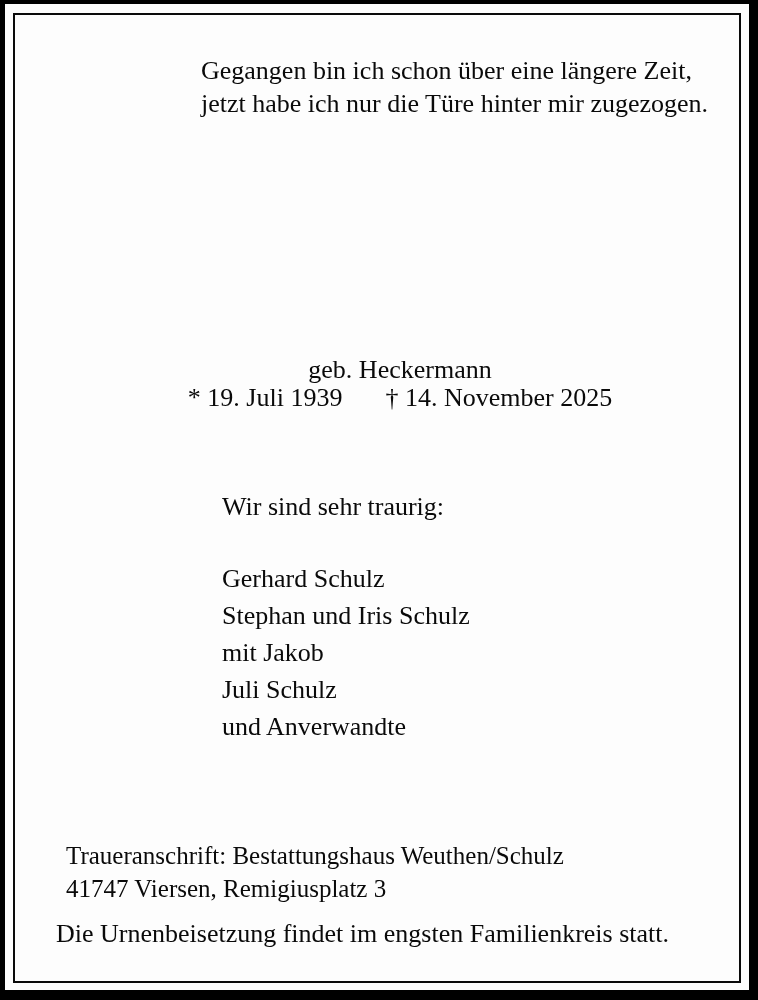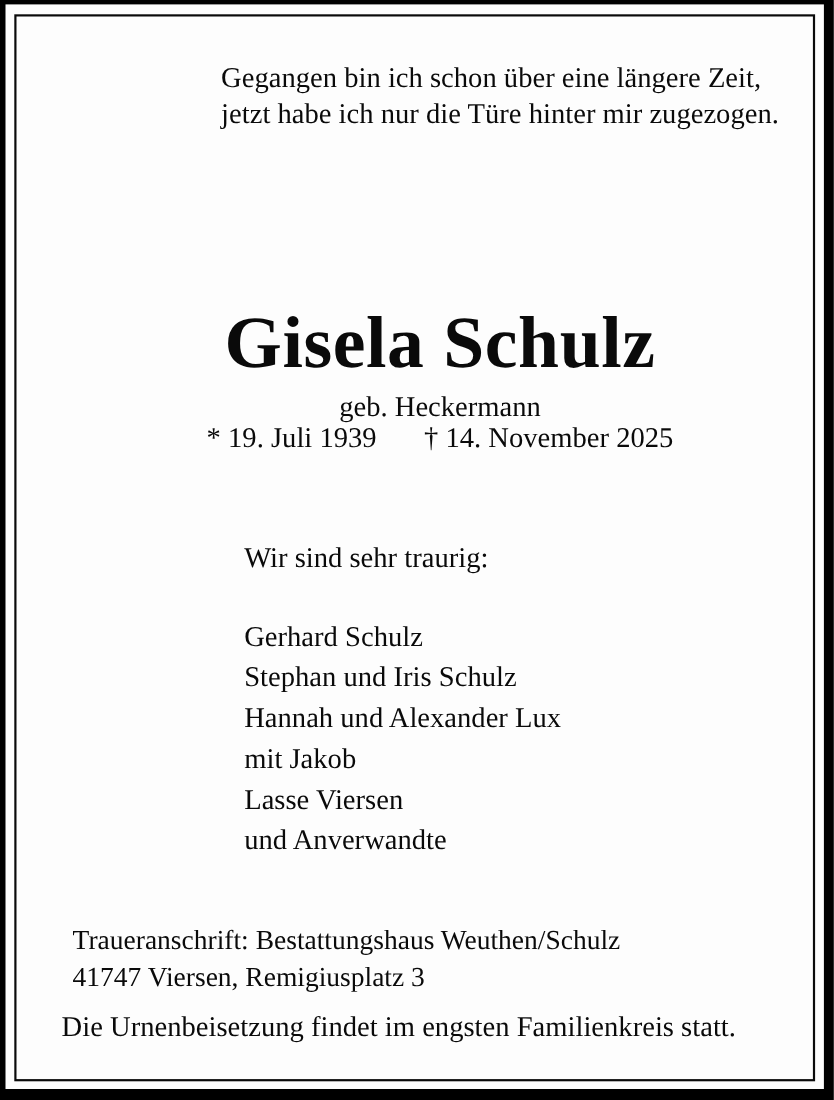--- a/index.html
+++ b/index.html
@@ -121,37 +121,35 @@
 <div class="page">
   <div class="frame">
     <div class="content">
 
       <div class="epigraph">
         <div>Gegangen bin ich schon über eine längere Zeit,</div>
         <div>jetzt habe ich nur die Türe hinter mir zugezogen.</div>
       </div>
 
 
-      <div class="centered deceased-name">Gisela Schulz</div>
 
       <div class="centered maiden-name">geb. Heckermann</div>
 
       <div class="centered dates">
         <span>* 19. Juli 1939</span>
         <span>† 14. November 2025</span>
       </div>
 
       <div class="mourning-intro">Wir sind sehr traurig:</div>
 
       <div class="mourners">
         <div>Gerhard Schulz</div>
         <div>Stephan und Iris Schulz</div>
-        <div>Hannah und Alexander Lux</div>
         <div>mit Jakob</div>
-        <div>Lasse Viersen</div>
+        <div>Juli Schulz</div>
         <div>und Anverwandte</div>
       </div>
 
       <div class="address">
         <div>Traueranschrift: Bestattungshaus Weuthen/Schulz</div>
         <div>41747 Viersen, Remigiusplatz 3</div>
       </div>
 
       <div class="funeral-note">Die Urnenbeisetzung findet im engsten Familienkreis statt.</div>
 

